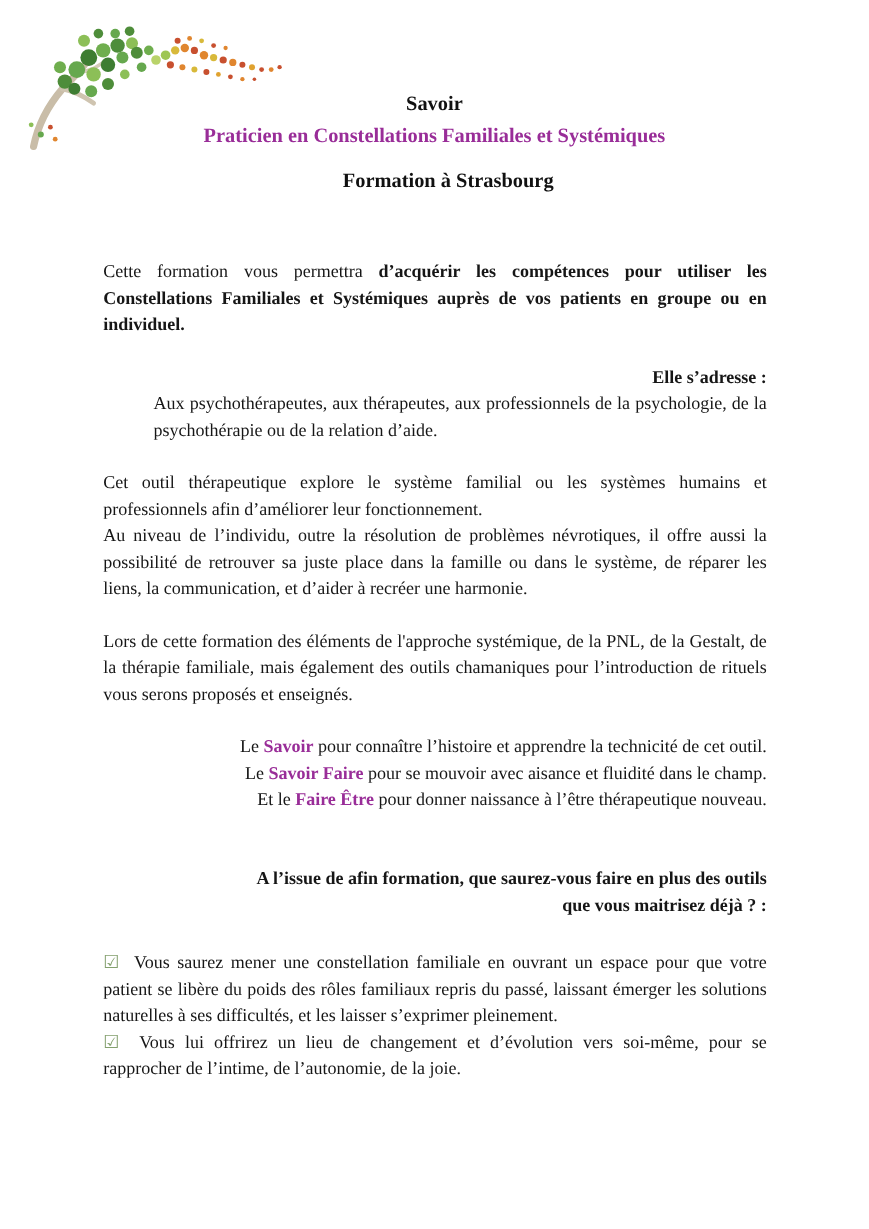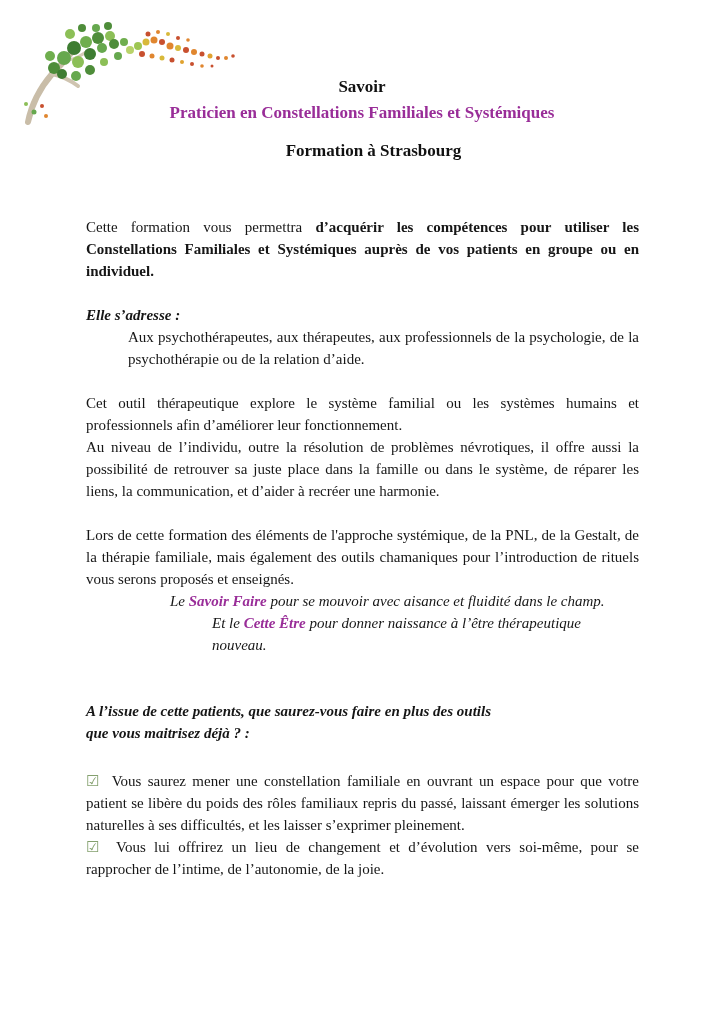--- a/index.html
+++ b/index.html
@@ -18,21 +18,21 @@
   .logo { position:absolute; top:16px; left:6px; width:232px; height:114px; }
 
   .header { padding-top:74px; text-align:center; font-weight:bold; font-size:17px; line-height:1.5; }
   .title-main { color:#111111; }
   .title-accent { color:var(--accent, #992d98); }
   .subtitle { margin-top:13px; color:#111111;margin-left:23px; }
 
   .doc-body { margin-top:52px; padding:0 85px 0 86px; font-size:15px; line-height:22px; }
 
   .blk { text-align:justify; }
-  .left { text-align:left;font-style:italic; }
+  .left { text-align:right; }
   .gap { margin-top:22px; }
   .gap-md { margin-top:26px; }
   .gap-lg { margin-top:44px; }
   .indent { margin-left:42px; }
   .a1 { margin-left:42px; }
   .a2 { margin-left:84px; }
   .a3 { margin-left:126px; }
 
   .b { font-weight:bold; }
   .accent { color:var(--accent, #992d98); font-weight:bold; }
@@ -119,21 +119,22 @@
     <div class="subtitle">Formation à Strasbourg</div>
   </div>
 
   <div class="doc-body" id="doc-body">
       <p class="blk"><span>Cette formation vous permettra </span><span class="b">d’acquérir les compétences pour utiliser les Constellations Familiales et Systémiques auprès de vos patients en groupe ou en individuel.</span></p>
       <p class="blk gap left"><span class="b">Elle s’adresse :</span></p>
       <p class="blk indent"><span>Aux psychothérapeutes, aux thérapeutes, aux professionnels de la psychologie, de la psychothérapie ou de la relation d’aide.</span></p>
       <p class="blk gap"><span>Cet outil thérapeutique explore le système familial ou les systèmes humains et professionnels afin d’améliorer leur fonctionnement.</span></p>
       <p class="blk"><span>Au niveau de l’individu, outre la résolution de problèmes névrotiques, il offre aussi la possibilité de retrouver sa juste place dans la famille ou dans le système, de réparer les liens, la communication, et d’aider à recréer une harmonie.</span></p>
       <p class="blk gap"><span>Lors de cette formation des éléments de l'approche systémique, de la PNL, de la Gestalt, de la thérapie familiale, mais également des outils chamaniques pour l’introduction de rituels vous serons proposés et enseignés.</span></p>
+      <p class="blk gap a1 left"><span>Le </span><span class="accent">Savoir</span><span> pour connaître l’histoire et apprendre la technicité de cet outil.</span></p>
       <p class="blk a2 left"><span>Le </span><span class="accent">Savoir Faire</span><span> pour se mouvoir avec aisance et fluidité dans le champ.</span></p>
-      <p class="blk a3 left"><span>Et le </span><span class="accent">Cette Être</span><span> pour donner naissance à l’être thérapeutique nouveau.</span></p>
-      <p class="blk gap-lg left"><span class="b">A l’issue de cette patients, que saurez-vous faire en plus des outils</span></p>
+      <p class="blk a3 left"><span>Et le </span><span class="accent">Faire Être</span><span> pour donner naissance à l’être thérapeutique nouveau.</span></p>
+      <p class="blk gap-lg left"><span class="b">A l’issue de afin formation, que saurez-vous faire en plus des outils</span></p>
       <p class="blk left"><span class="b">que vous maitrisez déjà ? :</span></p>
       <p class="blk gap-md"><span class="check">☑</span><span>&nbsp; Vous saurez mener une constellation familiale en ouvrant un espace pour que votre patient se libère du poids des rôles familiaux repris du passé, laissant émerger les solutions naturelles à ses difficultés, et les laisser s’exprimer pleinement.</span></p>
       <p class="blk"><span class="check">☑</span><span>&nbsp; Vous lui offrirez un lieu de changement et d’évolution vers soi-même, pour se rapprocher de l’intime, de l’autonomie, de la joie.</span></p>
     </div>
 
 </div>
 
 </body></html>

